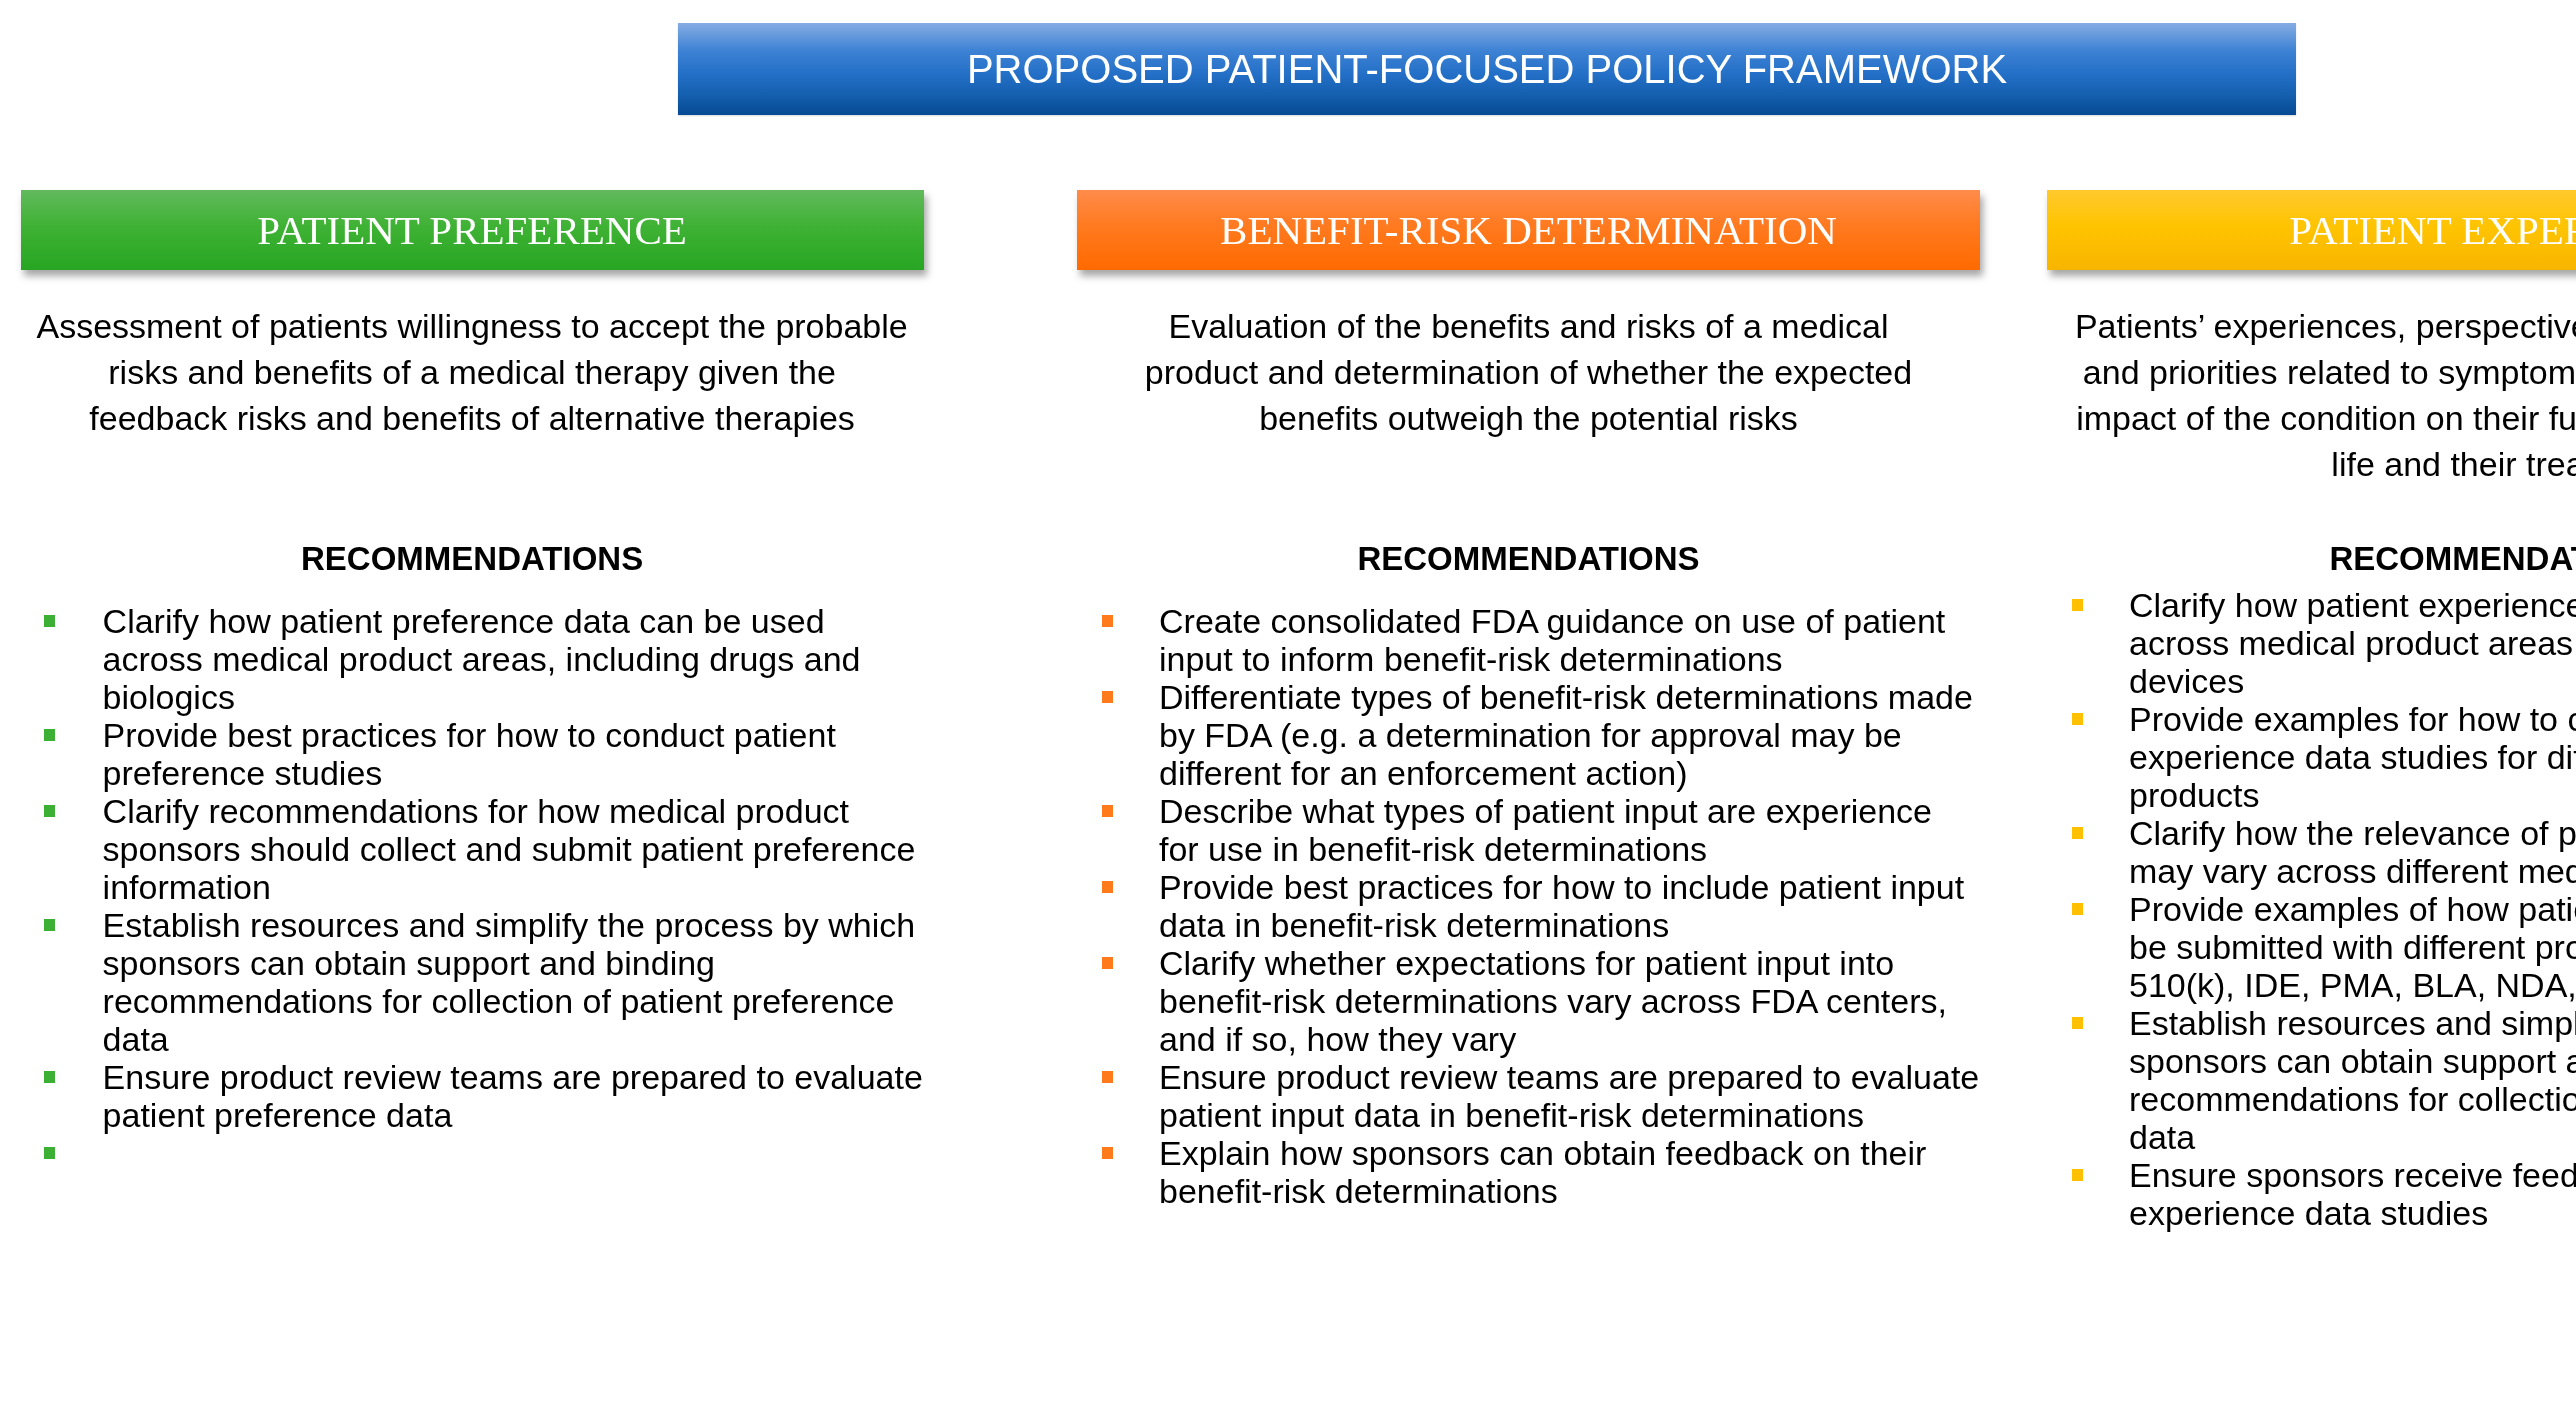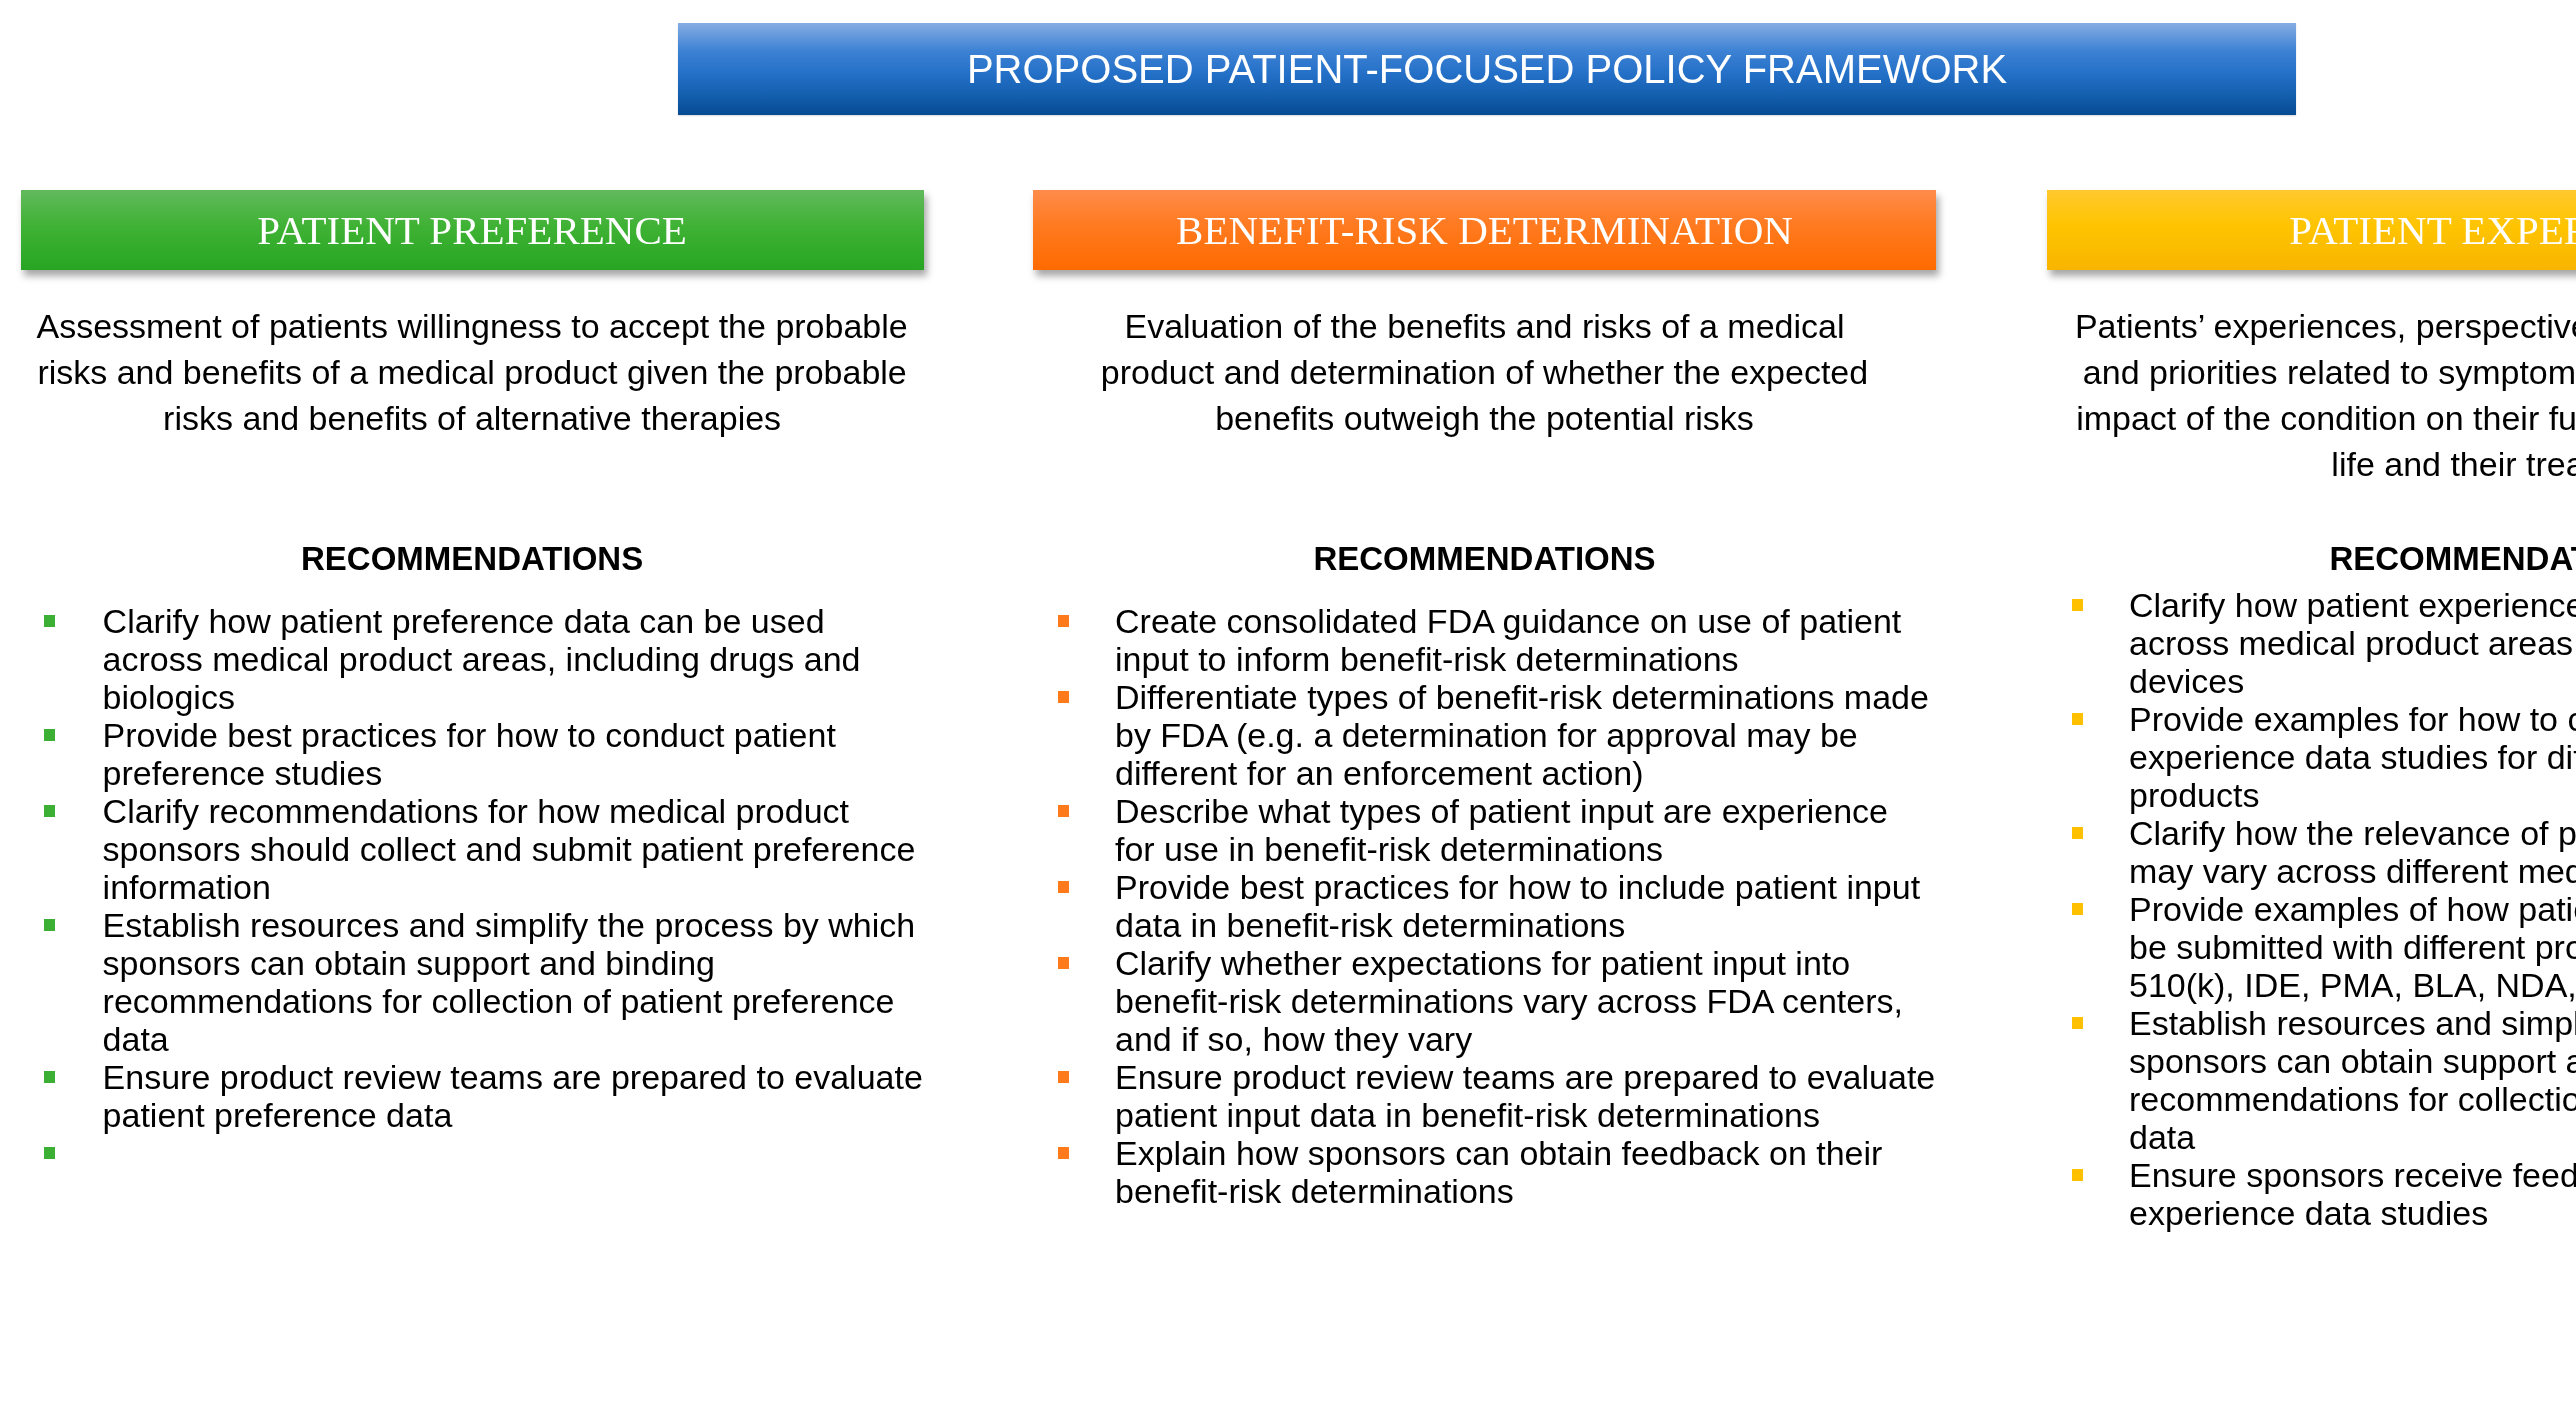--- a/index.html
+++ b/index.html
@@ -4,21 +4,21 @@
 <style>
   html, body { margin:0; padding:0; background:#ffffff; }
   body { width:2975px; height:1412px; position:relative; overflow:hidden;
          font-family:"Liberation Sans", "DejaVu Sans", sans-serif; color:#000; }
   .title-bar { position:absolute; left:678px; top:23px; width:1618px; height:92px;
     background:linear-gradient(to bottom, #86ade3 0%, #3d82d4 30%, #2470c8 55%, #145fae 78%, #064a93 100%);
     display:flex; align-items:center; justify-content:center; box-shadow:0 1px 1.5px rgba(0,0,0,0.15); }
   .title-text { color:#fff; font-size:40px; letter-spacing:0px; }
   .col { position:absolute; top:190px; }
   .col-1 { left:20.6px; width:903px; }
-  .col-2 { left:1033px; width:903px; }
+  .col-2 { left:1077px; width:903px; }
   .col-3 { left:2047px; width:907px; }
   .header { height:80px; display:flex; align-items:center; justify-content:center;
     box-shadow:3.1px 6.2px 7.2px rgba(0,0,0,0.35); }
   .header-text { color:#fff; font-size:41px;font-family:Liberation Serif, serif; }
   .h-green { background:linear-gradient(to bottom, #62b95d 0%, #3fb234 45%, #27a523 100%); }
   .h-orange { background:linear-gradient(to bottom, #ff8c4b 0%, #ff7a1f 45%, #ff6a00 100%); }
   .h-yellow { background:linear-gradient(to bottom, #ffc92e 0%, #ffc400 45%, #f8b500 100%); }
   .desc { position:absolute; top:113px; left:0; right:0; text-align:center; font-size:34px; line-height:46px; padding:0 15.5px; }
   .rec-title { position:absolute; left:0; right:0; text-align:center; font-size:33px; font-weight:bold; }
   .col-1 .rec-title, .col-2 .rec-title { top:350px; }
@@ -37,21 +37,21 @@
 <body>
 
 <div class="title-bar">
   <span class="title-text">PROPOSED PATIENT-FOCUSED POLICY FRAMEWORK</span>
 </div>
 
 <div class="col col-1">
   <div class="header h-green">
     <span class="header-text">PATIENT PREFERENCE</span>
   </div>
-  <div class="desc">Assessment of patients willingness to accept the probable risks and benefits of a medical product given the probable risks and benefits of alternative therapies</div>
+  <div class="desc">Assessment of patients willingness to accept the probable risks and benefits of a medical therapy given the feedback risks and benefits of alternative therapies</div>
   <div class="rec-title">RECOMMENDATIONS</div>
   <ul class="recs">
     <li><span class="bullet b-green"></span><span>Clarify how patient preference data can be used across medical product areas, including drugs and biologics</span></li>
     <li><span class="bullet b-green"></span><span>Provide best practices for how to conduct patient preference studies</span></li>
     <li><span class="bullet b-green"></span><span>Clarify recommendations for how medical product sponsors should collect and submit patient preference information</span></li>
     <li><span class="bullet b-green"></span><span>Establish resources and simplify the process by which sponsors can obtain support and binding recommendations for collection of patient preference data</span></li>
     <li><span class="bullet b-green"></span><span>Ensure product review teams are prepared to evaluate patient preference data</span></li>
     <li><span class="bullet b-green"></span></li>
   </ul>
 </div>

